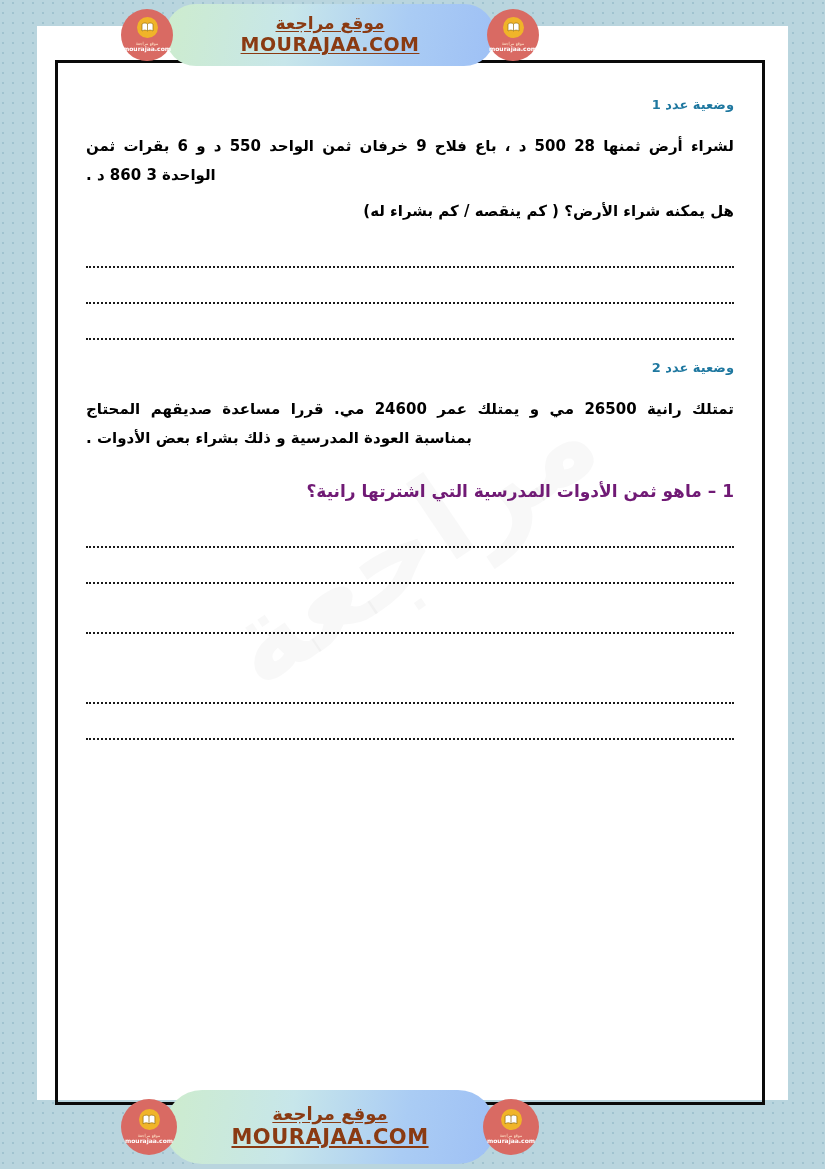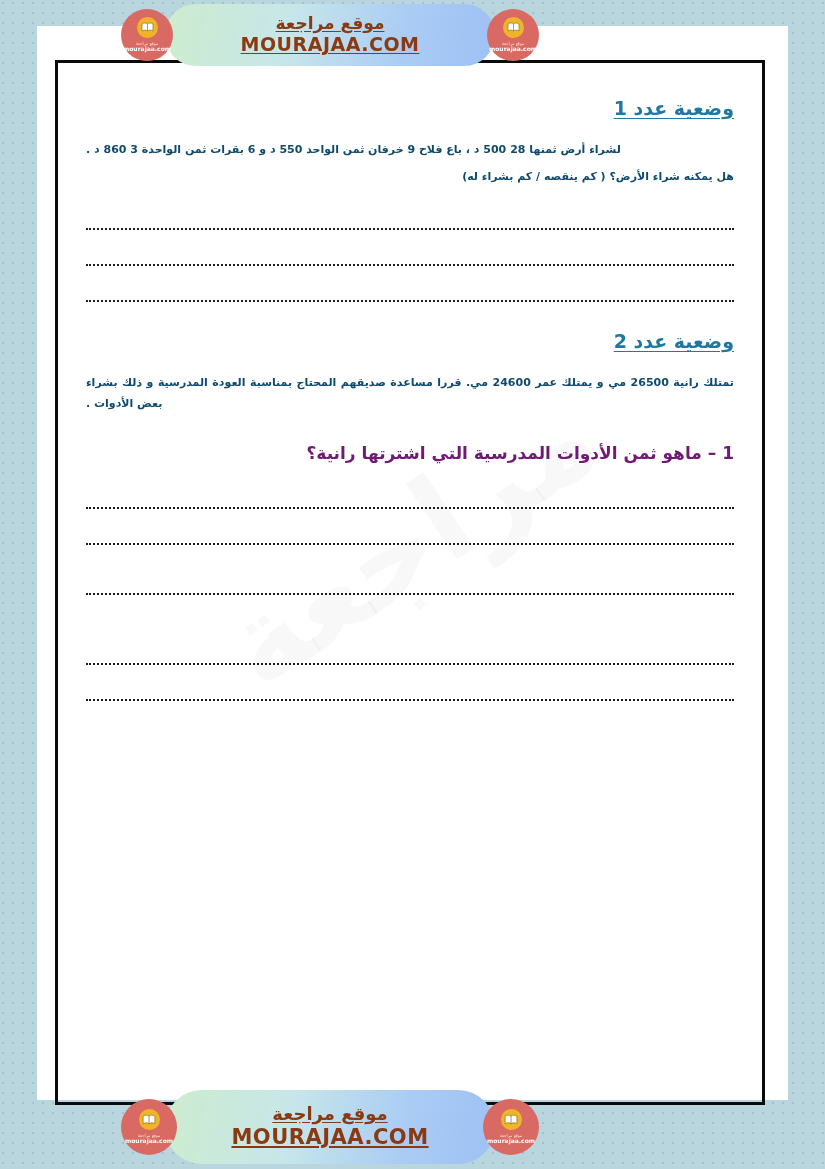--- a/index.html
+++ b/index.html
@@ -65,34 +65,33 @@
     bottom: 0;
     padding: 34px 28px 20px 28px;
     box-sizing: border-box;
     direction: rtl;
     text-align: right;
   }
 
   .section-title {
     color: #1f78a0;
     font-weight: bold;
-    font-size: 19px;
-    text-decoration: underline;
+    font-size: 13px;
     text-underline-offset: 3px;
     margin: 0 0 20px 0;
     display: block;
   }
   .section-title.second {
-    margin-top: 8px;
+    margin-top: 0;
   }
 
   .para {
-    color: #0c4a6e;
-    font-weight: bold;
-    font-size: 11px;
+    color: #000000;
+    font-weight: bold;
+    font-size: 15px;
     line-height: 1.95;
     margin: 0 0 6px 0;
     text-align: right;
   }
   .para.justified {
     text-align: justify;
     text-align-last: left;
   }
 
   .question {

